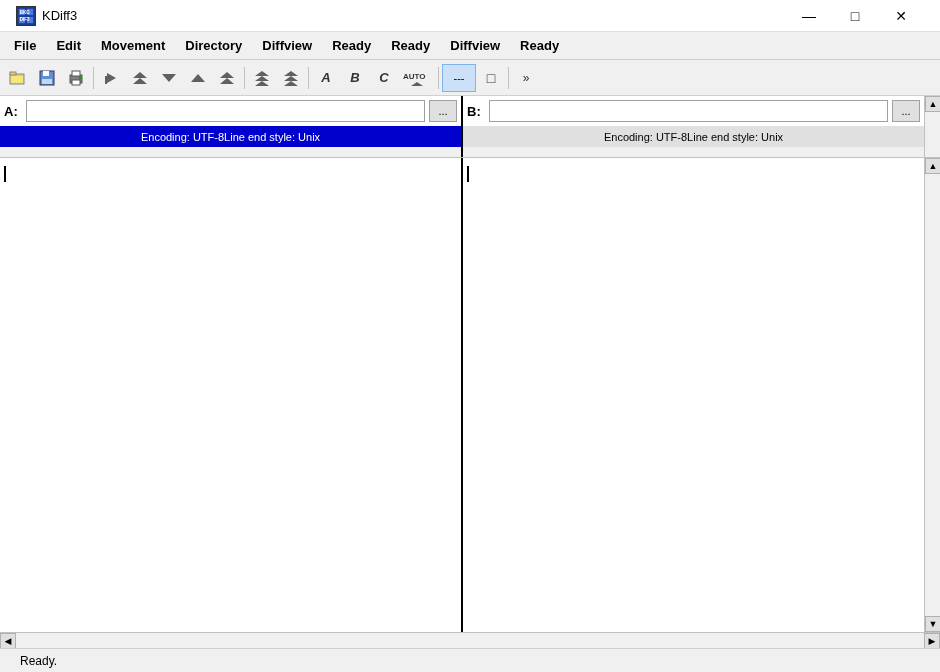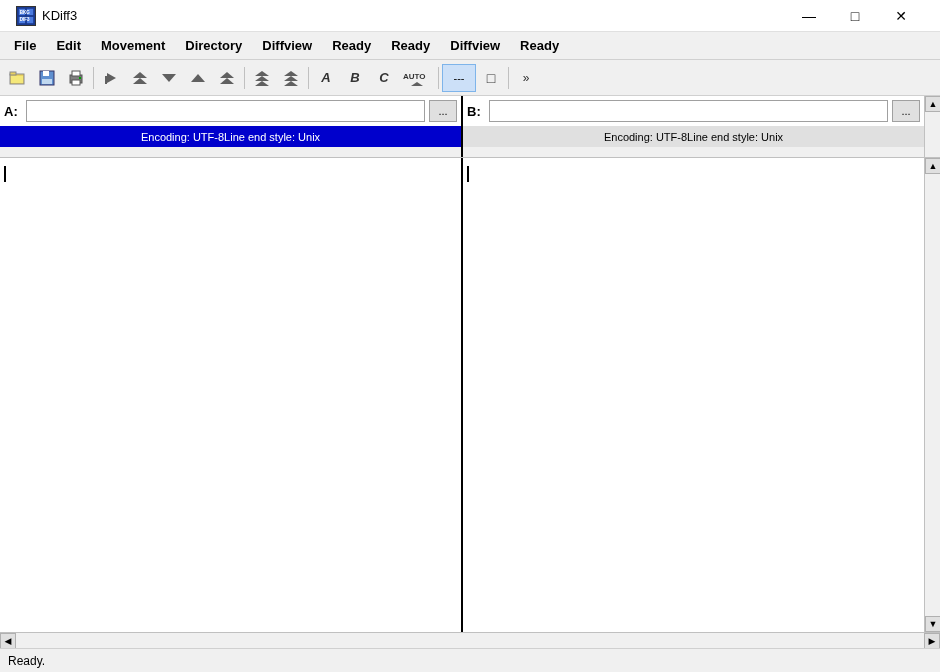--- a/index.html
+++ b/index.html
@@ -248,21 +248,21 @@
       background: #f0f0f0;
     }
 
     
     #status-bar {
       height: 24px;
       background: #f0f0f0;
       border-top: 1px solid #d0d0d0;
       display: flex;
       align-items: center;
-      padding: 0 8px;
+      padding: 0 20px;
       font-size: 12px;
       color: #000;
     }
   </style>
 </head>
 <body>
 
 <div id="title-bar">
   <div id="title-left">
     <div id="app-icon">

